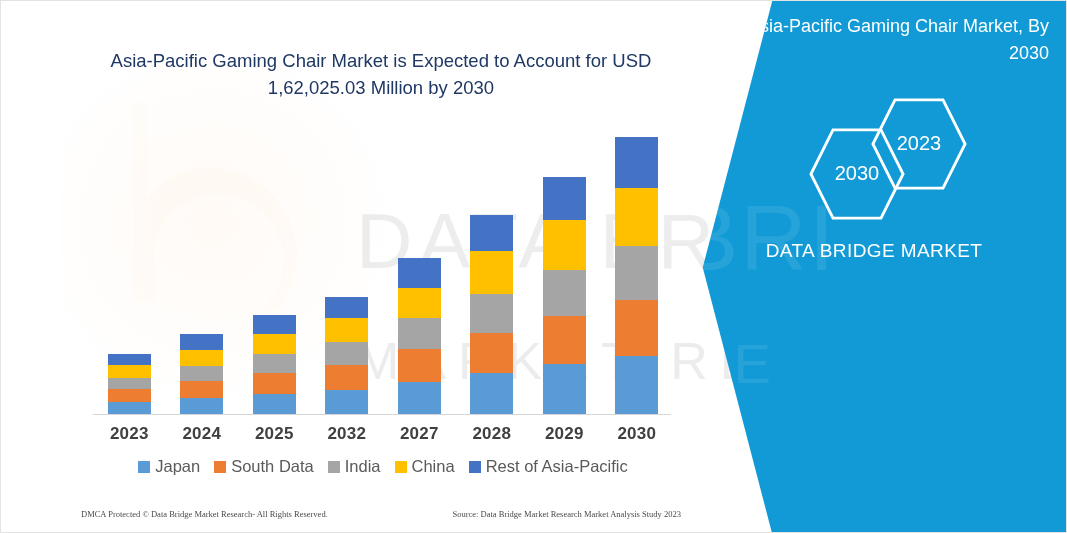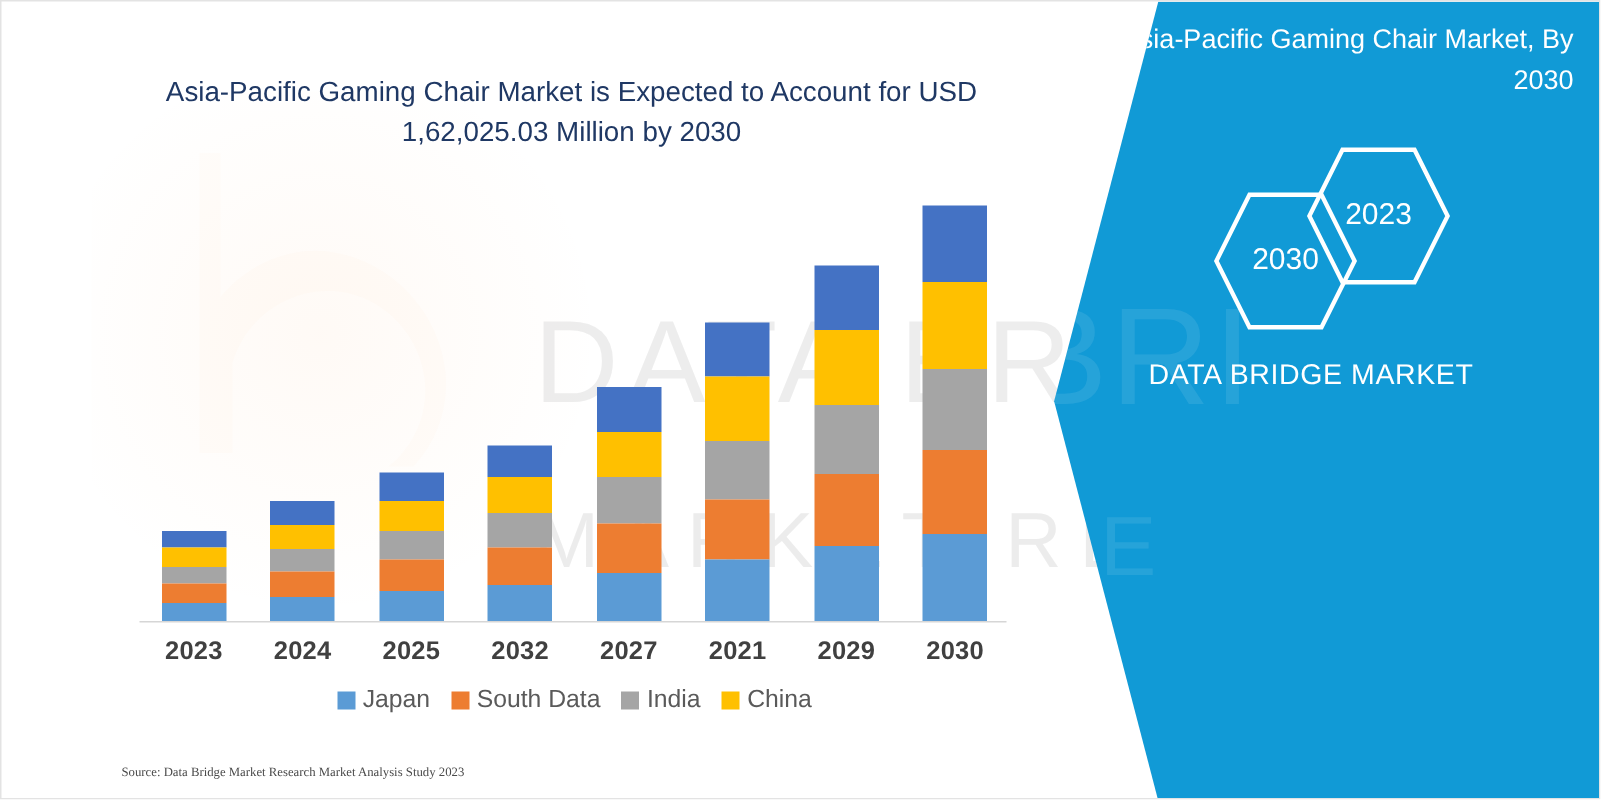--- a/index.html
+++ b/index.html
@@ -236,21 +236,21 @@
       </div>
     </div>
   <div class="baseline"></div>
 
   <div class="xaxis" id="xaxis">
       <div class="xlabel">2023</div>
       <div class="xlabel">2024</div>
       <div class="xlabel">2025</div>
       <div class="xlabel">2032</div>
       <div class="xlabel">2027</div>
-      <div class="xlabel">2021</div>
+      <div class="xlabel">2028</div>
       <div class="xlabel">2029</div>
       <div class="xlabel">2030</div>
     </div>
 
   <div class="legend" id="legend">
       <div class="leg-item">
         <span class="leg-swatch" style="background: rgb(91, 155, 213);"></span>
         <span class="leg-label">Japan</span>
       </div>
       <div class="leg-item">
@@ -258,23 +258,28 @@
         <span class="leg-label">South Data</span>
       </div>
       <div class="leg-item">
         <span class="leg-swatch" style="background: rgb(165, 165, 165);"></span>
         <span class="leg-label">India</span>
       </div>
       <div class="leg-item">
         <span class="leg-swatch" style="background: rgb(255, 192, 0);"></span>
         <span class="leg-label">China</span>
       </div>
+      <div class="leg-item">
+        <span class="leg-swatch" style="background: rgb(68, 114, 196);"></span>
+        <span class="leg-label">Rest of Asia-Pacific</span>
+      </div>
     </div>
 
   <div class="footer">
+    <span>DMCA Protected © Data Bridge Market Research-  All Rights Reserved.</span>
     <span>Source: Data Bridge Market Research  Market Analysis Study 2023</span>
   </div>
 
   <div class="panel">
     <div class="panel-wm">BRI</div>
     <div class="panel-wm2">RE</div>
 
     <div class="panel-title">Asia-Pacific Gaming Chair Market, By 2030</div>
 
     <div class="hexwrap">

